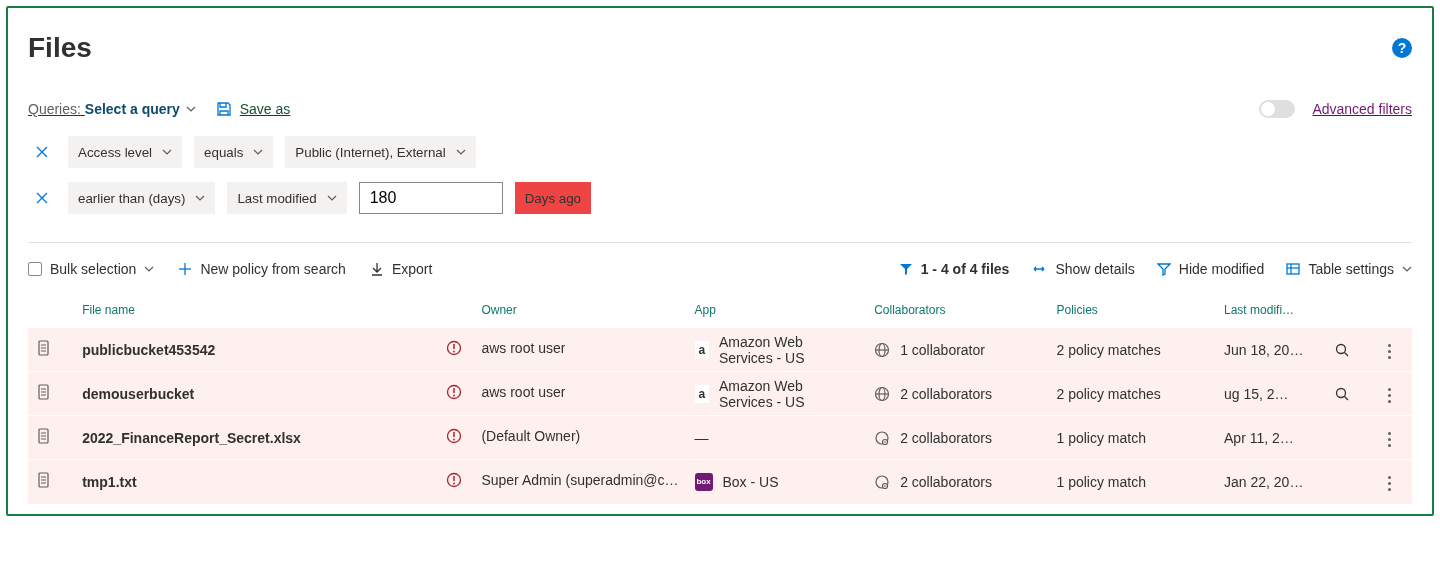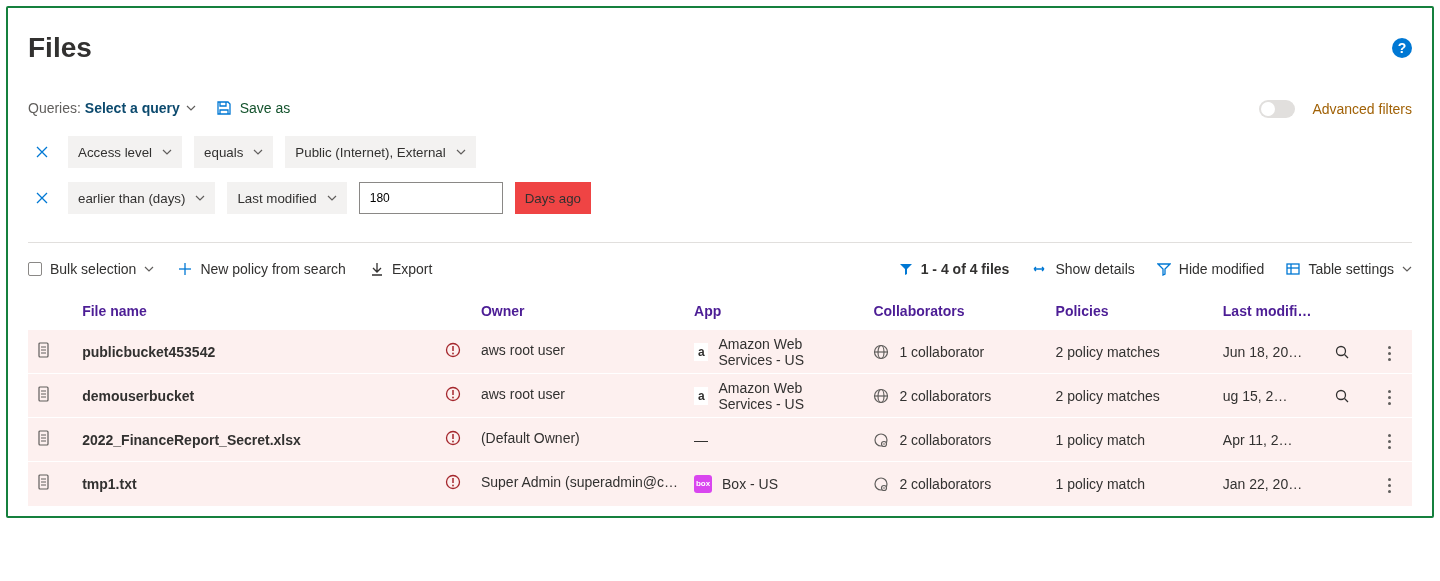--- a/index.html
+++ b/index.html
@@ -1,57 +1,57 @@
 <!DOCTYPE html>
 <html><head>
 <meta charset="utf-8">
 <style>
   * { box-sizing: border-box; }
   html, body { margin:0; padding:0; font-family: "Segoe UI", Arial, sans-serif; font-size:14px; color:#323130; background:#fff; }
   .card { border:2px solid #15803d; border-radius:2px; margin:6px; padding:12px 20px 10px 20px; }
   .head-row { display:flex; align-items:center; justify-content:space-between; height:56px; }
   .page-title { font-size:28px; font-weight:700; }
   .help-circle { width:20px; height:20px; border-radius:50%; background:#0078d4; color:#fff; display:flex; align-items:center; justify-content:center; font-weight:700; font-size:14px; cursor:pointer; }
-  .qbar { display:flex; align-items:flex-start; gap:4px; margin-top:24px; justify-content:space-between; }
+  .qbar { display:flex; align-items:center; gap:4px; margin-top:24px; justify-content:space-between;text-decoration:underline; }
   .qbar-left { display:flex; align-items:center; gap:20px; }
   .muted { color:#605e5c; }
   .queries-select { font-weight:600; color:#0c4a6e; cursor:pointer; display:inline-flex; align-items:center; gap:6px; }
   .toolbar-link { color:#14532d; display:inline-flex; align-items:center; gap:8px; cursor:pointer; }
   .adv-right { display:flex; align-items:center; gap:10px; }
   .toggle { position:relative; width:36px; height:18px; background:#e1dfdd; border-radius:9px; display:inline-block; }
   .toggle::before { content:""; position:absolute; left:2px; top:2px; width:14px; height:14px; background:#fff; border-radius:50%; }
-  .adv-label { color:#a16207;margin-left:7px; }
+  .adv-label { color:#701a75;margin-left:7px; }
 
   .filters { margin-top:18px; }
   .filter-row { display:flex; align-items:center; gap:12px; margin-bottom:14px; }
   .chip { background:#f3f2f1; border:none; height:32px; padding:0 10px; display:inline-flex; align-items:center; gap:10px; color:#323130; cursor:pointer; }
-  .num-input { width:144px; height:32px; border:1px solid #8a8886; padding:0 10px; font-size:12px; }
+  .num-input { width:144px; height:32px; border:1px solid #8a8886; padding:0 10px; font-size:16px; }
   .xbtn { width:28px; height:28px; display:flex; align-items:center; justify-content:center; cursor:pointer; }
   .plus-blue path, .plus-blue line { stroke:#0078d4; }
   .add-filter { display:flex; align-items:center; gap:10px; margin-top:6px; color:#323130; cursor:pointer; }
 
   .divider { height:1px; background:#e1dfdd; margin:28px 0 8px 0; }
   .actions-row { display:flex; align-items:center; justify-content:space-between; height:36px; }
   .actions-left { display:flex; align-items:flex-end; gap:24px; }
   .chk-box { width:14px; height:14px; border:1px solid #8a8886; display:inline-block; border-radius:2px; vertical-align:middle; }
   .act-link { display:inline-flex; align-items:center; gap:8px; cursor:pointer; }
   .actions-right { display:flex; align-items:center; gap:22px; }
   .count-bold { font-weight:600; }
   .blue-icon { color:#0078d4; }
 
   table.files { width:100%; border-collapse:collapse; margin-top:6px; }
-  th { text-align:left; font-weight:700; color:#4c1d95; font-size:14px; padding:10px 8px; }
+  th { text-align:left; font-weight:400; color:#0f766e; font-size:12px; padding:10px 8px; }
   th:first-child, td:first-child { width:42px; }
   td { padding:0 8px; height:44px; font-size:14px; color:#323130; }
   tbody tr { background:#fdf0ef; border-top:1px solid #fff; }
   .fname { font-weight:600; }
   .cell-flex { display:flex; align-items:center; gap:10px; }
   .ellipsis { max-width: 200px; white-space:nowrap; overflow:hidden; text-overflow:ellipsis; display:inline-block; }
   .app-a { width:18px; height:18px; background:#fff; display:inline-flex; align-items:center; justify-content:center; font-weight:700; font-size:12px; }
-  .app-box { width:18px; height:18px; background:#d946ef; border-radius:3px; display:inline-flex; align-items:center; justify-content:center; color:#fff; font-size:8px; font-weight:700; }
+  .app-box { width:18px; height:18px; background:#701a75; border-radius:3px; display:inline-flex; align-items:center; justify-content:center; color:#fff; font-size:8px; font-weight:700; }
   .icon-btn { width:28px; height:28px; display:inline-flex; align-items:center; justify-content:center; cursor:pointer; }
   .more-dots { display:flex; flex-direction:column; gap:3px; align-items:center; }
   .more-dots span { width:3px; height:3px; background:#605e5c; border-radius:50%; }
 
   col.c-icon{width:48px;} col.c-oicon{width:36px;}
   col.c-name{width:380px;} col.c-owner{width:190px;} col.c-app{width:190px;}
   col.c-collab{width:190px;} col.c-policy{width:180px;} col.c-mod{width:110px;}
   col.c-search{width:48px;} col.c-more{width:30px;}
 </style>
 </head>

